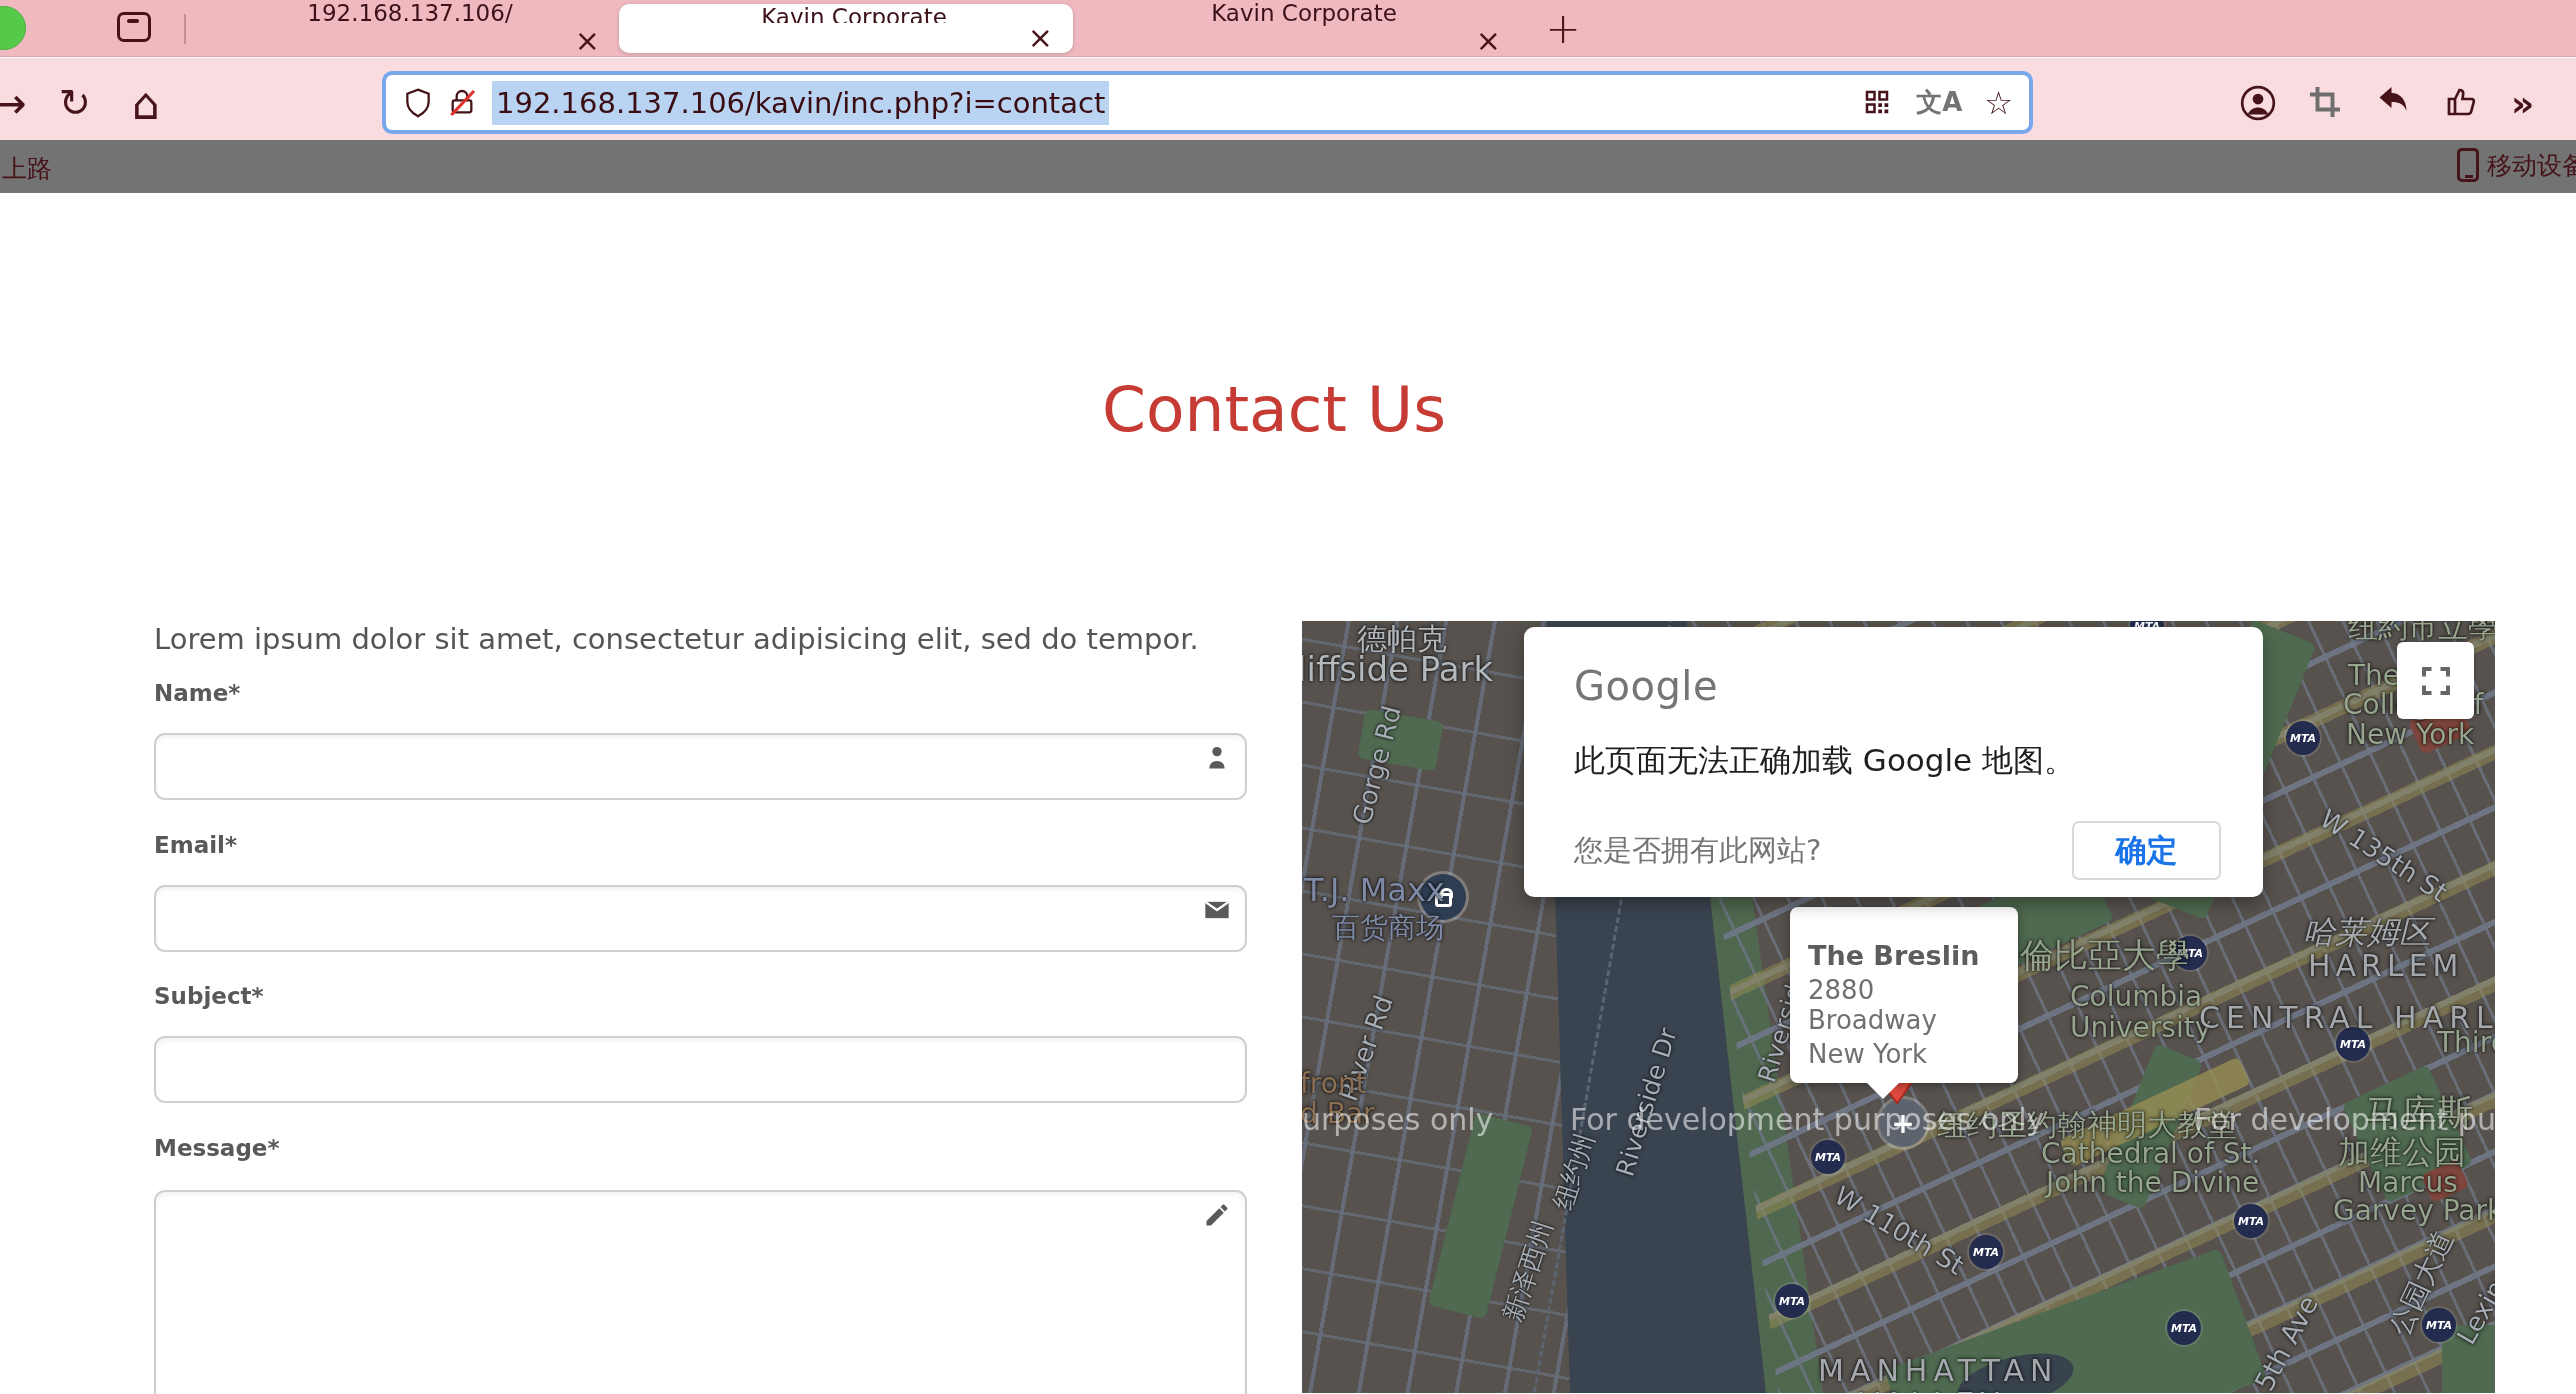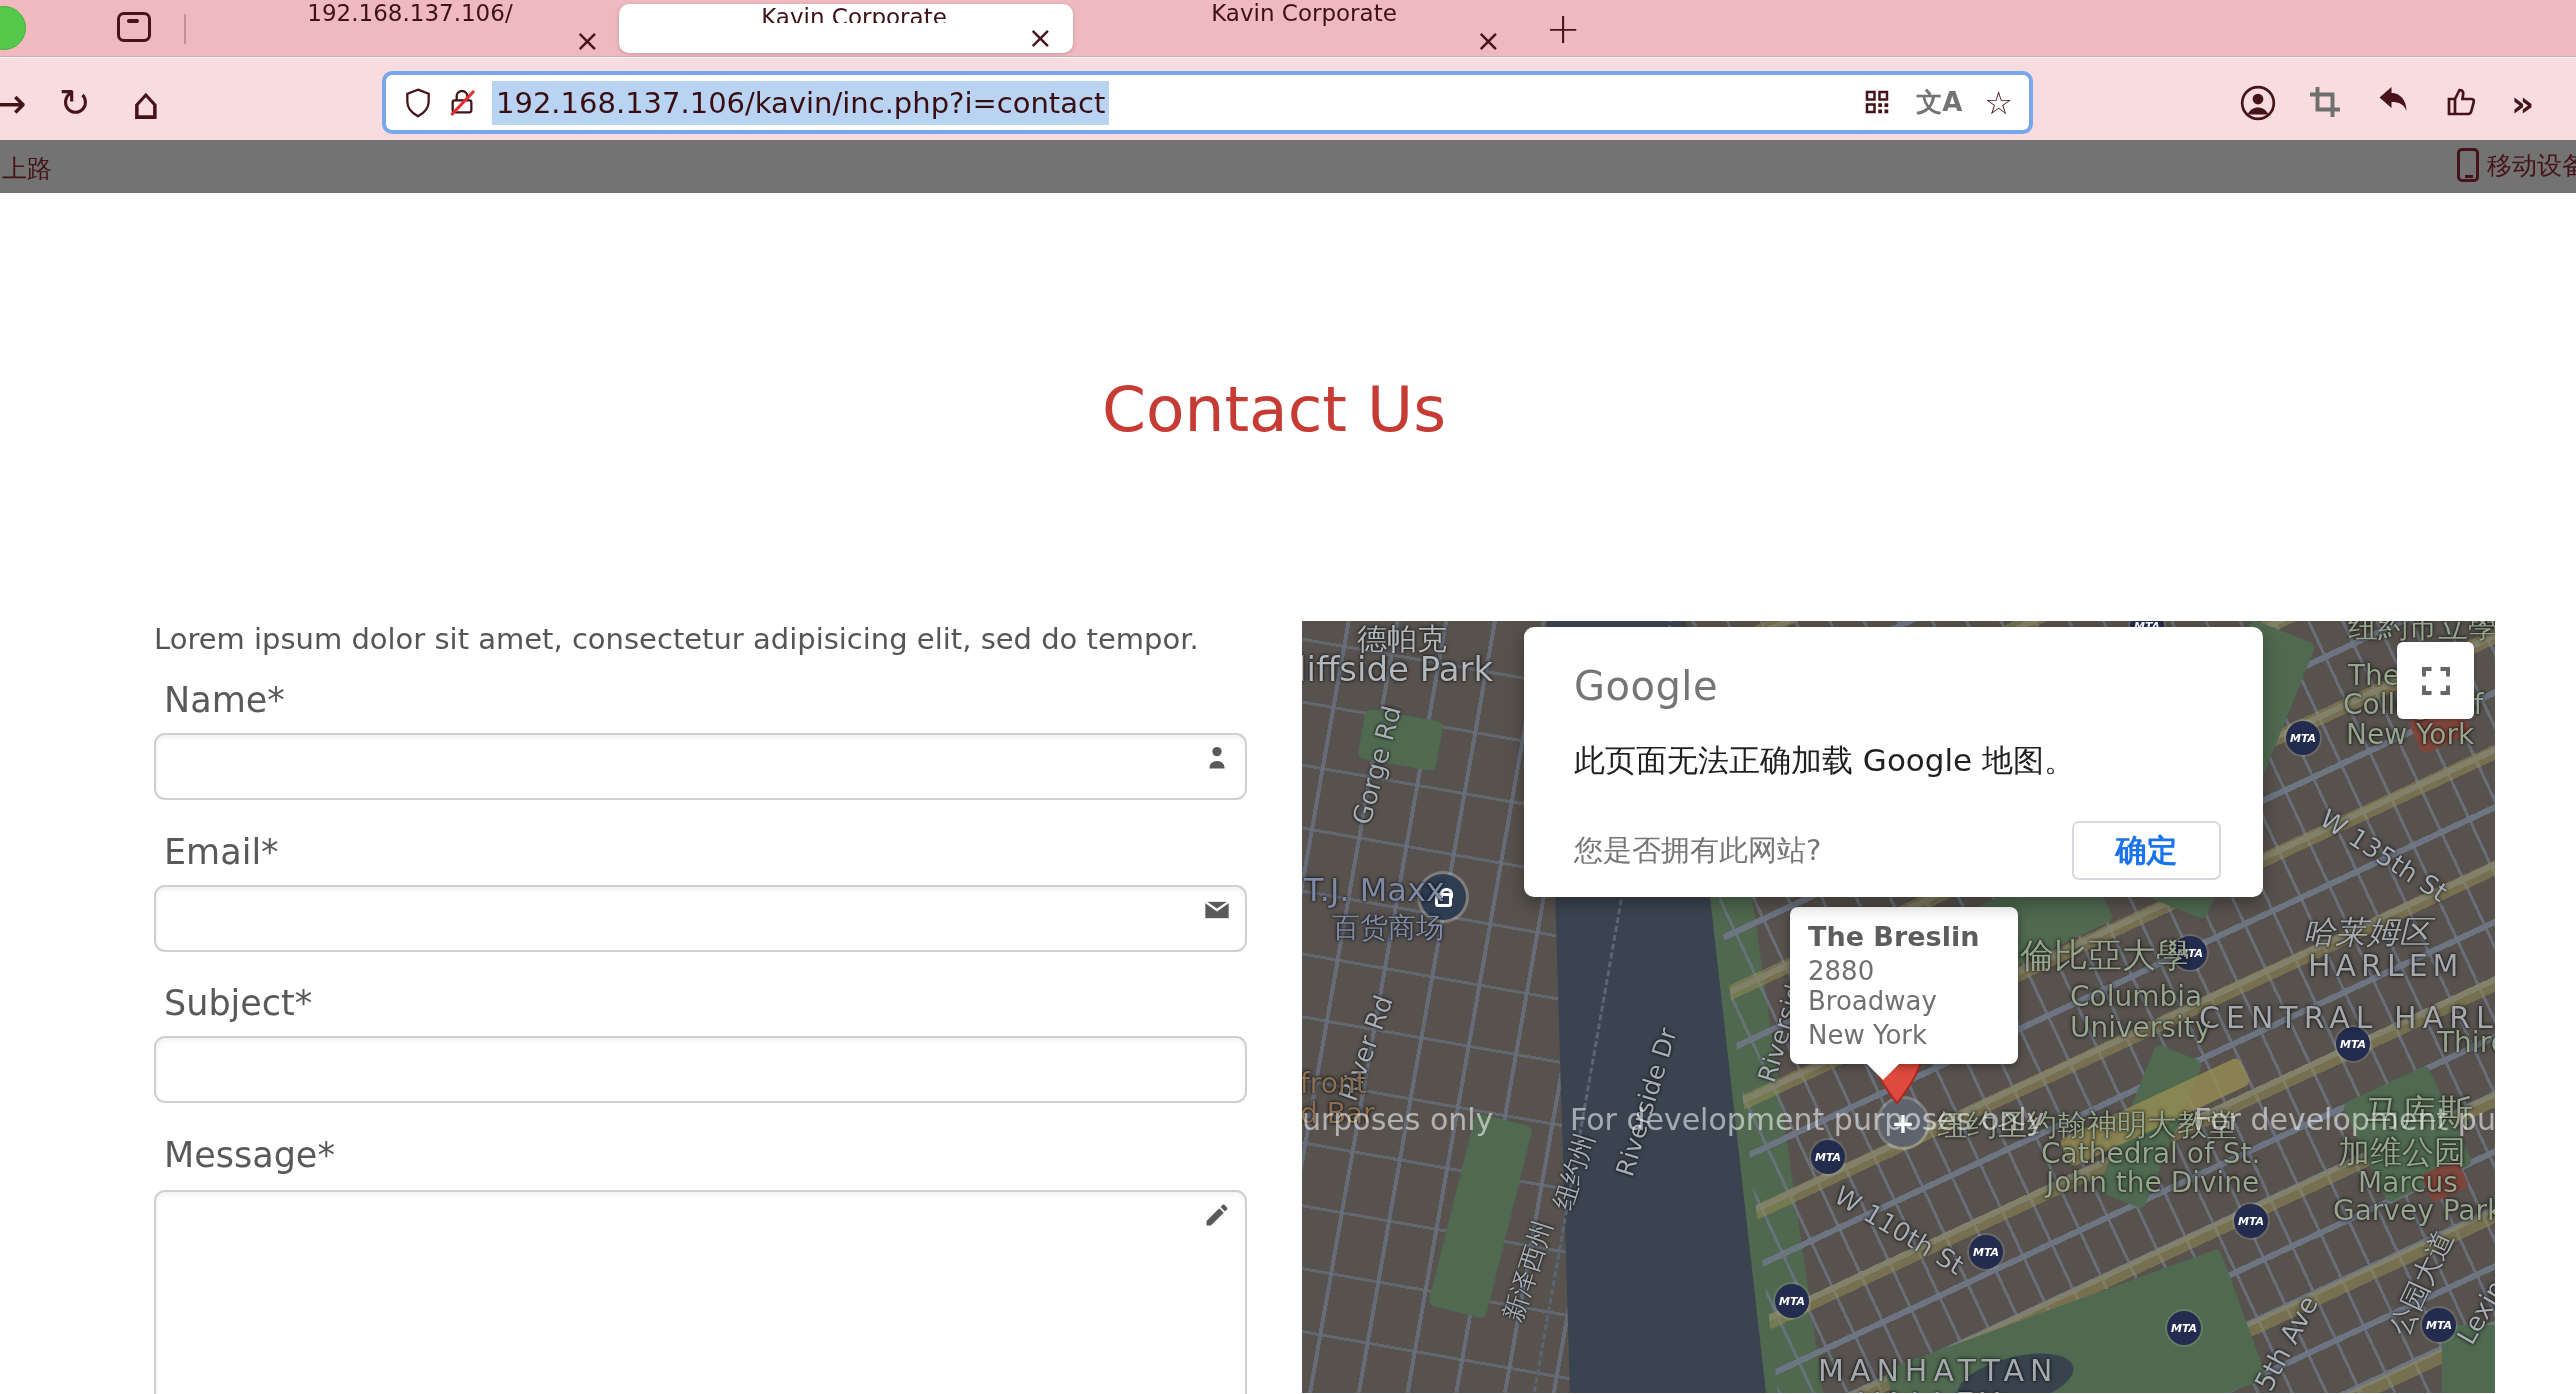--- a/index.html
+++ b/index.html
@@ -64,21 +64,21 @@
   .logo-q { color:#c0392b; font-size:59px; vertical-align:18px; margin-left:4px; }
   .main-nav { position:absolute; right:210px; top:-16px; display:flex; gap:73px; }
   .nav-item { color:#fff; font-size:24px; font-weight:bold; letter-spacing:1px; white-space:nowrap;
               text-decoration:none; }
   .nav-item.active { color:#c0392b; }
 
   .heading { position:absolute; left:0; top:175px; width:2548px; text-align:center; font-size:63px;
              font-weight:400; color:#c63b33; }
 
   .intro { position:absolute; left:154px; top:424px; font-size:29px; color:#555; }
-  .flabel { position:absolute; left:164px; font-size:35px; font-weight:normal; color:#58595b; }
+  .flabel { position:absolute; left:154px; font-size:23px; font-weight:bold; color:#58595b; }
   .field { position:absolute; left:154px; width:1093px; height:67px; background:#fff;
            border:2px solid #cfcfcf; border-radius:11px; box-shadow:inset 0 3px 4px rgba(0,0,0,.05); }
   .field .f-icn { position:absolute; right:14px; top:9px; width:28px; height:28px; }
   .field.msg { height:283px; }
   .lbl-name { top:482px; } .in-name { top:535px; }
   .lbl-email { top:634px; } .in-email { top:687px; }
   .lbl-subject { top:785px; } .in-subject { top:838px; }
   .lbl-message { top:937px; } .in-message { top:992px; }
 
   
@@ -128,21 +128,21 @@
            font-size:20px; font-weight:bold; box-shadow:0 0 0 3px rgba(255,255,255,.2); }
 
   .watermark { position:absolute; font-size:30px; color:rgba(255,255,255,.55); white-space:nowrap; z-index:5; }
 
   .marker { position:absolute; left:567px; top:405px; width:56px; height:79px; z-index:4; }
 
   .infowin { position:absolute; left:488px; top:286px; width:228px; z-index:6; background:#fff;
              border-radius:8px; padding:14px 18px; box-shadow:0 2px 10px rgba(0,0,0,.4); }
   .infowin::after { content:""; position:absolute; left:77px; bottom:-16px; border:16px solid transparent;
                     border-top-color:#fff; border-bottom:none; }
-  .iw-title { font-size:27px; font-weight:bold; color:#5d5d5d; }
+  .iw-title { font-size:27px; font-weight:bold; color:#5d5d5d;margin-top:19px; }
   .iw-line { font-size:26px; color:#707070; margin-top:4px; }
 
   .gm-dialog { position:absolute; left:222px; top:6px; width:739px; height:270px; background:#fff;
                border-radius:10px; z-index:8; box-shadow:0 6px 18px rgba(0,0,0,.35); }
   .gm-brand { position:absolute; left:50px; top:36px; font-size:40px; color:#757575; letter-spacing:0.5px; }
   .gm-msg { position:absolute; left:50px; top:113px; font-size:31px; color:#1f1f1f; }
   .gm-q { position:absolute; left:50px; top:204px; font-size:29px; color:#757575; }
   .gm-ok { position:absolute; left:548px; top:194px; width:149px; height:59px; background:#fff;
            border:2px solid #d6d9dd; border-radius:7px; font-size:31px; font-weight:bold; color:#1a73e8;
            display:flex; align-items:center; justify-content:center; }

